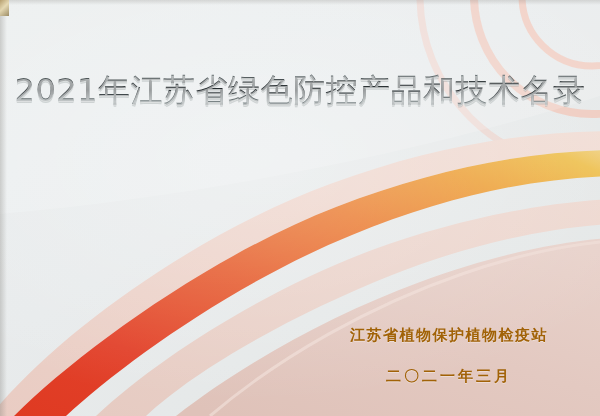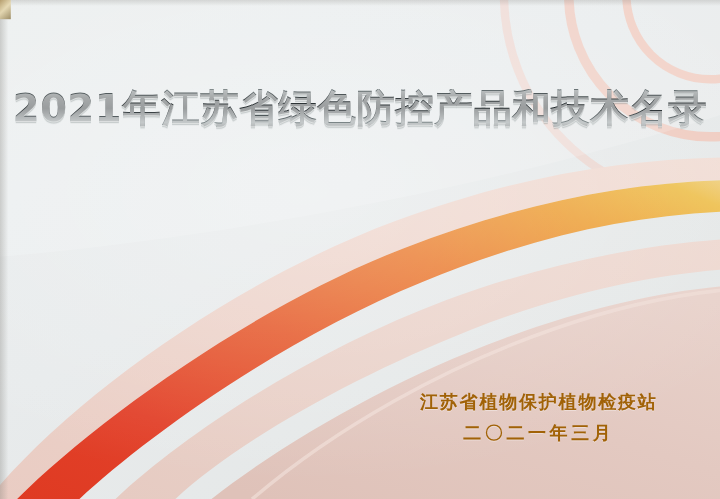--- a/index.html
+++ b/index.html
@@ -35,21 +35,21 @@
   }
 
   
   #title{
     position:absolute;
     left:0;top:74px;width:600px;
     text-align:center;
     font-size:32px;
     line-height:1.05;
     letter-spacing:0.5px;
-    font-weight:700;
+    font-weight:400;
     color:#3c4446;
     white-space:nowrap;
     background:linear-gradient(to bottom,
         #6e787a 0%, #3a4143 22%, #20272a 48%,
         #454d50 62%, #7d8789 82%, #424a4d 100%);
     -webkit-background-clip:text;
     background-clip:text;
     -webkit-text-fill-color:transparent;
     text-shadow:0 1px 0 rgba(255,255,255,.55);
     filter:drop-shadow(0.5px 1px 0.6px rgba(130,140,140,.55));
@@ -64,21 +64,21 @@
     font-family:"DejaVu Serif","Liberation Serif",serif;
   }
   #org{
     font-size:15px;
     letter-spacing:1.5px;
     white-space:nowrap;
     font-weight:600;
     text-shadow:0 1px 0 rgba(255,255,255,.35);
   }
   #date{
-    margin-top:7px;
+    margin-top:22px;
     font-size:15px;
     letter-spacing:3px;
     white-space:nowrap;
     font-weight:600;
     text-shadow:0 1px 0 rgba(255,255,255,.35);
   }
 </style>
 </head>
 <body>
 

